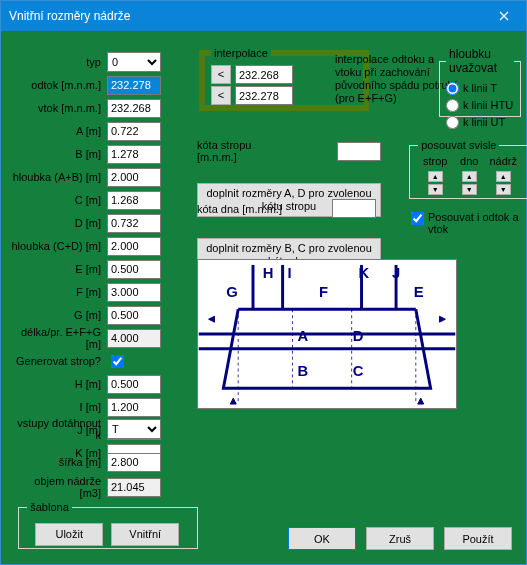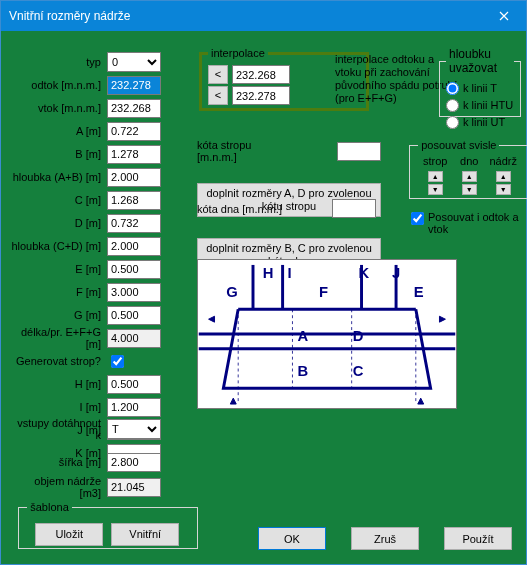--- a/index.html
+++ b/index.html
@@ -9,21 +9,21 @@
   .titlebar-title { font-size:12px; }
   .close { width:45px; height:30px; display:flex; align-items:center; justify-content:center; color:#fff; }
   .content { position:absoluteти; top:30px; left:0; right:0; bottom:0; padding:10px 10px 10px 10px; }
   .row { display:flex; align-items:center; height:22px; margin-bottom:1px; }
   .lbl { width:96px; text-align:right; padding-right:6px; }
   .numinp { width:54px; height:19px; border:1px solid #7a7a7a; background:#fff; padding:0 3px; font-size:11px; font-family:inherit; }
   .sel   { width:54px; height:20px; border:1px solid #7a7a7a; background:#fff; font-size:11px; font-family:inherit; }
   .highlight { background:#0a84d8; color:#fff; }
   .leftcol { position:absolute; left:10px; top:50px; width:172px; }
 
-  .interp-group { position:absolute; left:196px; top:46px; width:170px; height:64px; border:3px solid #4d7c0f; padding:4px 6px 6px 6px; }
+  .interp-group { position:absolute; left:196px; top:46px; width:170px; height:64px; border:6px solid #4d7c0f; padding:4px 6px 6px 6px; }
   .interp-group legend { font-size:11px; padding:0 3px; }
   .interp-row { display:flex; align-items:center; margin-top:2px; }
   .ltbtn { width:20px; height:19px; border:1px solid #adadad; background:#e1e1e1; text-align:center; font-size:11px; line-height:17px; margin-right:4px; }
 
   .interp-text { position:absolute; left:310px; top:52px; width:124px; line-height:13px;margin-left:24px; }
 
   .depth-group { position:absolute; left:436px; top:46px; width:82px; height:70px; border:1px solid #d5d5d5; padding:4px 6px; }
   .depth-group legend { font-size:12px; padding:0 3px; }
   .radio-row { display:flex; align-items:center; height:16px; margin-top:1px; }
   .radio-row input { margin:0 4px 0 0; }
@@ -55,21 +55,21 @@
   .sirkarow  { position:absolute; left:10px; top:450px; }
   .objemrow  { position:absolute; left:10px; top:475px; }
   .readonly { background:#f0f0f0; }
 
   .sablona { position:absolute; left:15px; top:500px; width:180px; height:48px; border:1px solid #d5d5d5; }
   .sablona legend { font-size:11px; padding:0 3px; }
   .btn { height:23px; border:1px solid #adadad; background:#e1e1e1; display:inline-flex; align-items:center; justify-content:center; padding:0 14px; font-size:11px; font-family:inherit; }
   .sablona .inner { display:flex; gap:8px; padding:6px 8px 0 8px; }
   .sablona .btn { width:68px; padding:0; }
 
-  .mainbtns { position:absolute; right:14px; bottom:14px; display:flex; gap:25px; }
+  .mainbtns { position:absolute; right:14px; bottom:14px; display:flex; gap:10px; }
   .mainbtns .btn { width:68px; }
   .mainbtns .ok { border:1px solid #0078d7; }
 
   .chk { width:13px; height:13px; }
 </style>
 </head>
 <body>
 
 <div class="window">
   <div class="titlebar">

